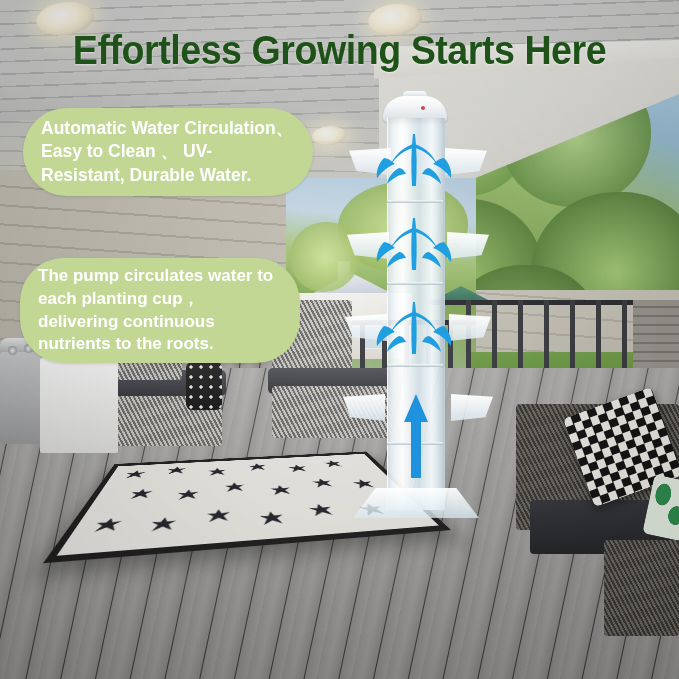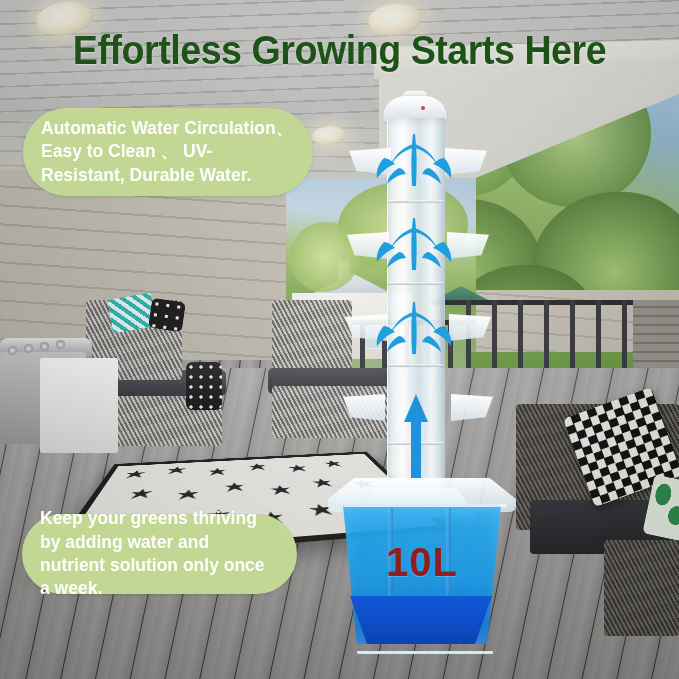--- a/index.html
+++ b/index.html
@@ -519,34 +519,25 @@
 
     <div class="arrow">
       <svg viewBox="0 0 26 88">
         <path d="M13 2 L25 30 L18 30 L18 86 L8 86 L8 30 L1 30 Z" fill="#1f92de"></path>
       </svg>
     </div>
 
     <div class="funnel"></div>
   </div>
 
-  <div class="tank">
-    <div class="tank-lid"></div>
-    <div class="tank-body"></div>
-    <div class="tank-tube" style="left:60px;"></div>
-    <div class="tank-tube" style="left:118px;"></div>
-    <div class="tank-front"></div>
-    <div class="tank-edge"></div>
-    <div class="cap10">10L</div>
-  </div>
 
   <div id="headline">Effortless Growing Starts Here</div>
 
   <div id="callout-1" class="callout">
     <span>Automatic Water Circulation、Easy to Clean 、 UV-Resistant, Durable Water.</span>
   </div>
 
-
-  <div id="callout-3" class="callout">
-    <span>Keep your greens thriving by adding water and nutrient solution only once a week.</span>
+  <div id="callout-2" class="callout">
+    <span>The pump circulates water to each planting cup， delivering continuous nutrients to the roots.</span>
   </div>
 
+
 </div>
 
 </body></html>

